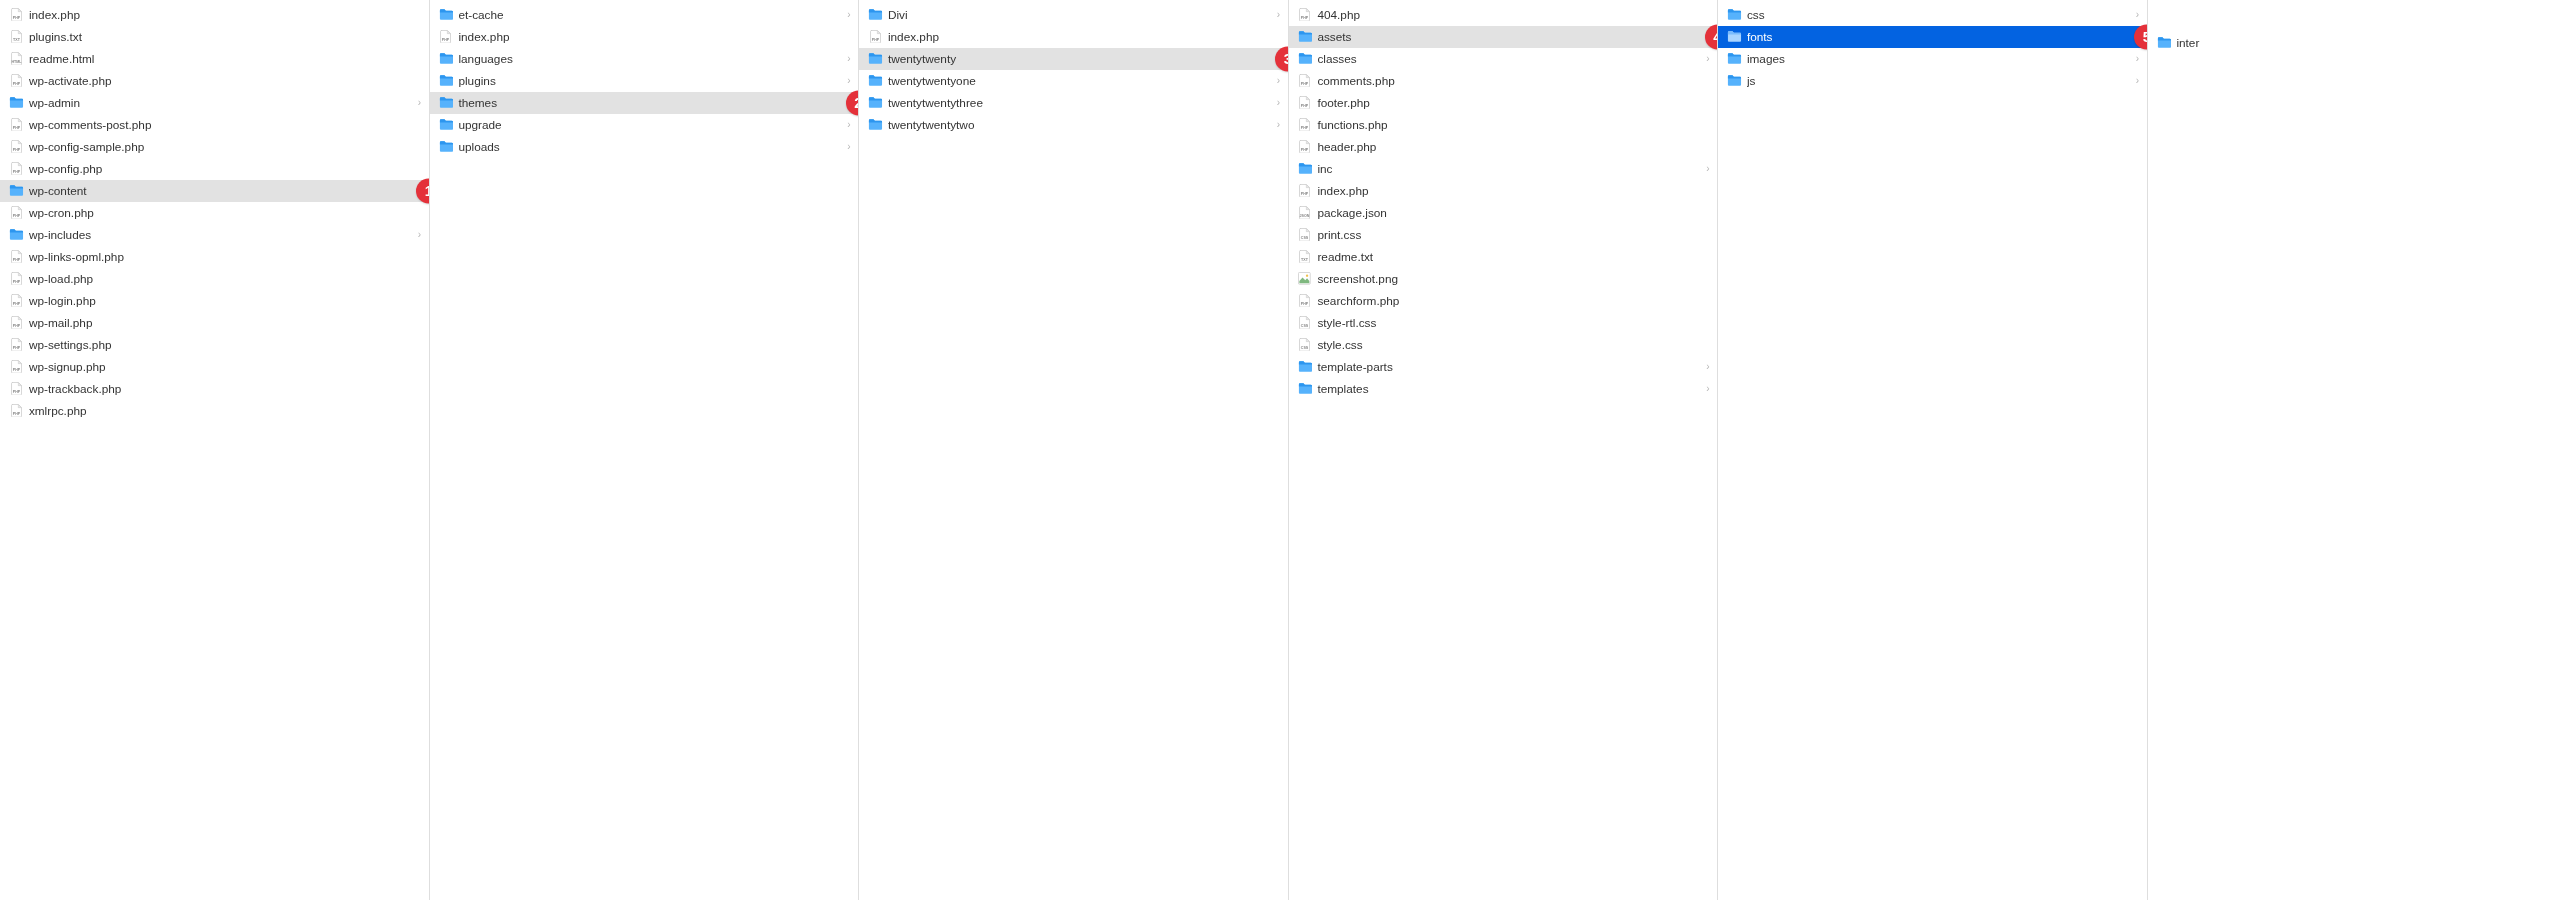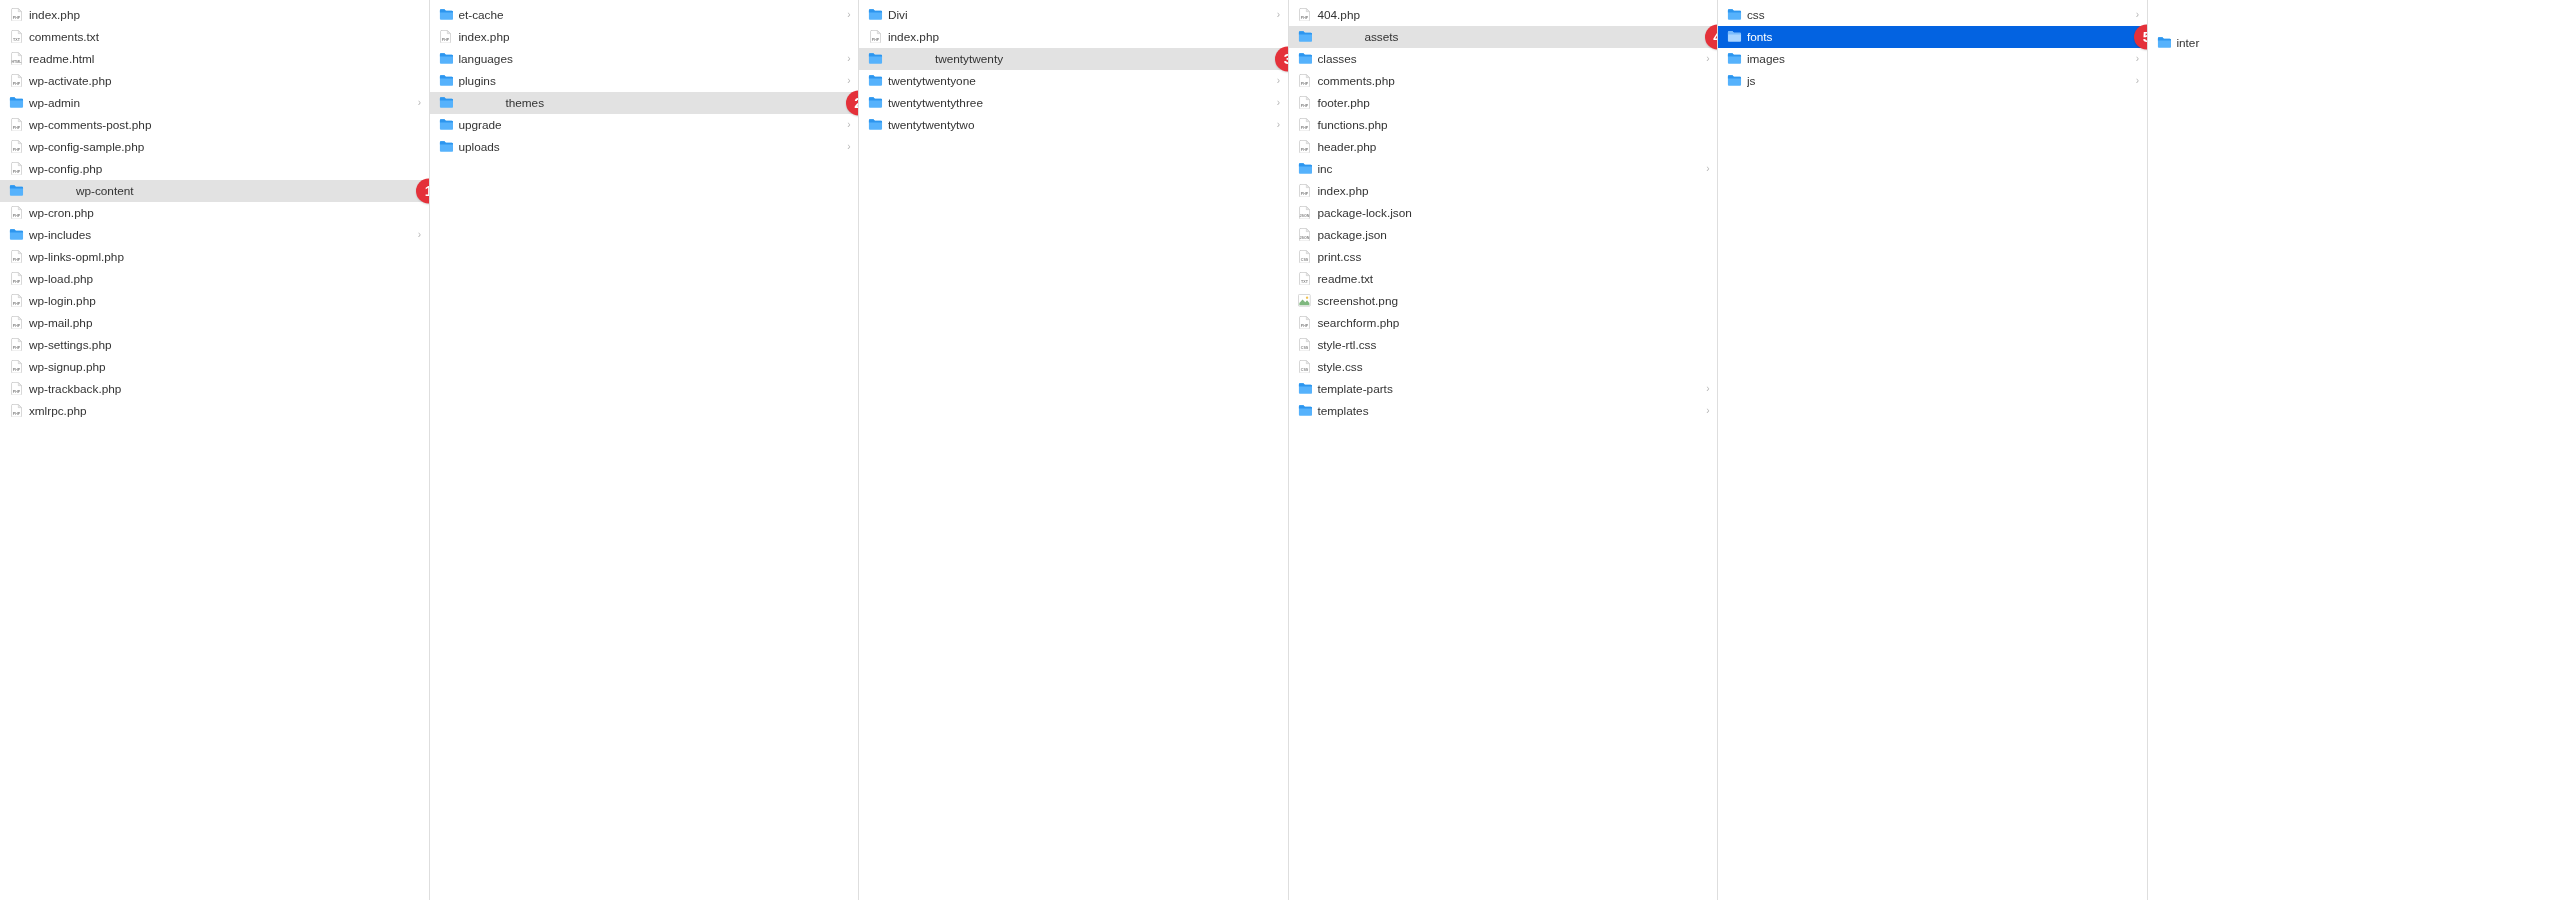--- a/index.html
+++ b/index.html
@@ -26,21 +26,20 @@
       display: flex;
       align-items: center;
       height: 22px;
       padding: 0 7.3px 0 9px;
       cursor: default;
       white-space: nowrap;
       position: relative;
     }
     .item.selected-dim {
       background: #e2e2e2;
-      gap: 47px;
     }
     .item.selected-bright {
       background: #0363e1;
       color: #ffffff;
     }
     .item.selected-bright .chevron { color: #ffffff; }
     .icon {
       width: 14.5px;
       height: 14.5px;
       margin-right: 5.4px;
@@ -104,21 +103,21 @@
       <span class="label">index.php</span>
     </div>
     <div class="item">
       <span class="icon file-icon">
         <svg viewBox="0 0 12 15" style="font-size:13px">
           <path d="M1 0.5 L8 0.5 L11.5 4 L11.5 13.5 C11.5 14 11 14.5 10.5 14.5 L1.5 14.5 C1 14.5 0.5 14 0.5 13.5 L0.5 1.5 C0.5 1 1 0.5 1.5 0.5 Z" fill="#ffffff" stroke="#c7c7c7" stroke-width="0.8"></path>
           <path d="M8 0.5 L8 4 L11.5 4 Z" fill="#e9e9e9" stroke="#c7c7c7" stroke-width="0.6"></path>
           <text x="6" y="12" text-anchor="middle" class="file-ext">TXT</text>
         </svg>
       </span>
-      <span class="label">comments.txt</span>
+      <span class="label">plugins.txt</span>
     </div>
     <div class="item">
       <span class="icon file-icon">
         <svg viewBox="0 0 12 15" style="font-size:13px">
           <path d="M1 0.5 L8 0.5 L11.5 4 L11.5 13.5 C11.5 14 11 14.5 10.5 14.5 L1.5 14.5 C1 14.5 0.5 14 0.5 13.5 L0.5 1.5 C0.5 1 1 0.5 1.5 0.5 Z" fill="#ffffff" stroke="#c7c7c7" stroke-width="0.8"></path>
           <path d="M8 0.5 L8 4 L11.5 4 Z" fill="#e9e9e9" stroke="#c7c7c7" stroke-width="0.6"></path>
           <text x="6" y="12" text-anchor="middle" class="file-ext">HTML</text>
         </svg>
       </span>
       <span class="label">readme.html</span>
@@ -505,30 +504,20 @@
     </div>
     <div class="item">
       <span class="icon file-icon">
         <svg viewBox="0 0 12 15" style="font-size:13px">
           <path d="M1 0.5 L8 0.5 L11.5 4 L11.5 13.5 C11.5 14 11 14.5 10.5 14.5 L1.5 14.5 C1 14.5 0.5 14 0.5 13.5 L0.5 1.5 C0.5 1 1 0.5 1.5 0.5 Z" fill="#ffffff" stroke="#c7c7c7" stroke-width="0.8"></path>
           <path d="M8 0.5 L8 4 L11.5 4 Z" fill="#e9e9e9" stroke="#c7c7c7" stroke-width="0.6"></path>
           <text x="6" y="12" text-anchor="middle" class="file-ext">PHP</text>
         </svg>
       </span>
       <span class="label">index.php</span>
-    </div>
-    <div class="item">
-      <span class="icon file-icon">
-        <svg viewBox="0 0 12 15" style="font-size:13px">
-          <path d="M1 0.5 L8 0.5 L11.5 4 L11.5 13.5 C11.5 14 11 14.5 10.5 14.5 L1.5 14.5 C1 14.5 0.5 14 0.5 13.5 L0.5 1.5 C0.5 1 1 0.5 1.5 0.5 Z" fill="#ffffff" stroke="#c7c7c7" stroke-width="0.8"></path>
-          <path d="M8 0.5 L8 4 L11.5 4 Z" fill="#e9e9e9" stroke="#c7c7c7" stroke-width="0.6"></path>
-          <text x="6" y="12" text-anchor="middle" class="file-ext">JSON</text>
-        </svg>
-      </span>
-      <span class="label">package-lock.json</span>
     </div>
     <div class="item">
       <span class="icon file-icon">
         <svg viewBox="0 0 12 15" style="font-size:13px">
           <path d="M1 0.5 L8 0.5 L11.5 4 L11.5 13.5 C11.5 14 11 14.5 10.5 14.5 L1.5 14.5 C1 14.5 0.5 14 0.5 13.5 L0.5 1.5 C0.5 1 1 0.5 1.5 0.5 Z" fill="#ffffff" stroke="#c7c7c7" stroke-width="0.8"></path>
           <path d="M8 0.5 L8 4 L11.5 4 Z" fill="#e9e9e9" stroke="#c7c7c7" stroke-width="0.6"></path>
           <text x="6" y="12" text-anchor="middle" class="file-ext">JSON</text>
         </svg>
       </span>
       <span class="label">package.json</span>

